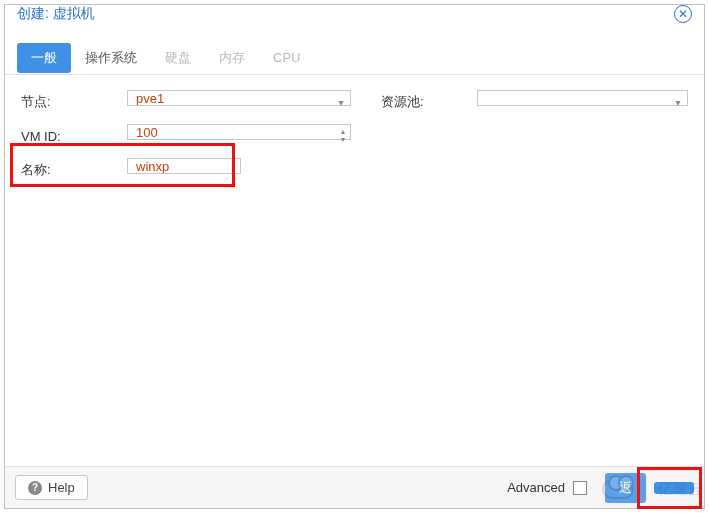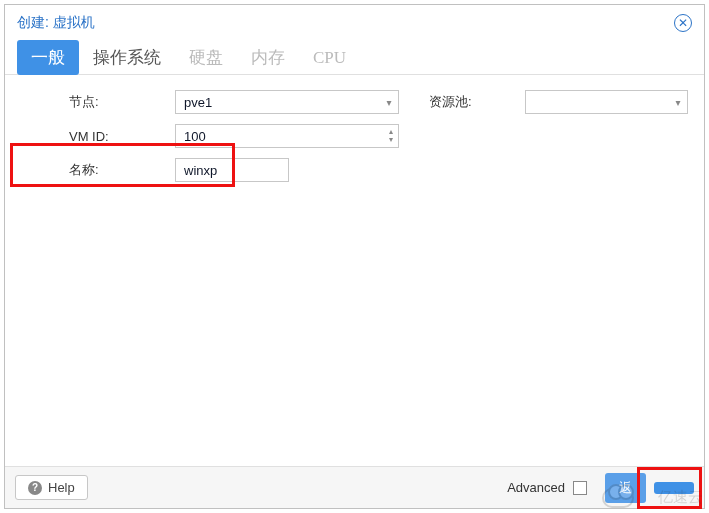--- a/index.html
+++ b/index.html
@@ -17,21 +17,21 @@
   position: absolute;
   left: 4px; top: 4px; right: 4px; bottom: 4px;
   border: 1px solid #c0c0c0;
   background: #fff;
   display: flex;
   flex-direction: column;
 }
 .titlebar {
   height: 36px;
   display: flex;
-  align-items: center;
+  align-items: flex-start;
   padding: 0 12px;
   color: #2b73c7;
   font-size: 14px;
   gap: 12px;
 }
 .titlebar .title { flex: 1; }
 .close-btn {
   width: 18px; height: 18px;
   border: 1.5px solid #2b73c7;
   border-radius: 50%;
@@ -46,59 +46,58 @@
   padding: 0 12px;
   align-items: center;
   height: 34px;
   border-bottom: 1px solid #e0e0e0;
 }
 .tab {
   padding: 6px 14px;
   color: #555;
   cursor: pointer;
   border-radius: 3px;
-  font-size: 17px;
-  font-family: Liberation Serif, serif;
+  font-size: 13px;
 }
 .tab.active {
   background: #3f91e6;
   color: #fff;
 }
 .tab.disabled { color: #bbb; }
 .form-area {
   flex: 1;
   padding: 14px 16px;
   display: flex;
   gap: 30px;
   align-items: flex-start;
 }
 .col { display: flex; flex-direction: column; gap: 8px; }
-.col.left { width: 330px; margin-left: 48px; }
+.col.left { width: 330px; }
 .col.right { flex: 1; }
 .row {
   display: flex;
   align-items: center;
   height: 26px;
 }
 .row label {
   width: 106px;
   color: #333;
 }
 .field-wrap {
   flex: 1;
   position: relative;
   height: 24px;
 }
 .field {
   width: 100%;
-  height: 24px;
+  height: 16px;
   border: 1px solid #c7c7c7;
   padding: 0 22px 0 8px;
   font-size: 13px;
-  color: #0f172a;
+  color: #c2410c;
   background: #fff;
 }
 .trigger {
   position: absolute;
   right: 0; top: 0;
   width: 20px; height: 24px;
   display: flex; align-items: center; justify-content: center;
   color: #888;
   font-size: 10px;
   pointer-events: none;
@@ -158,23 +157,23 @@
   border: none;
   padding: 6px 14px;
   border-radius: 3px;
   cursor: pointer;
   font-size: 13px;
   min-width: 40px;
 }
 .btn.light { opacity: 0.85; }
 .watermark {
   position: absolute;
-  right: 6px; bottom: 5px;
+  right: 6px; bottom: 14px;
   opacity: 0.18;
-  display: flex; gap: 24px;
+  display: flex; align-items: center; gap: 24px;
   color: #333;
   font-size: 15px;
   pointer-events: none;
 }
 .watermark .cloud {
   width: 32px; height: 20px;
   border: 2px solid #333; border-radius: 12px;
   position: relative;
 }
 .watermark .cloud::before, .watermark .cloud::after {

